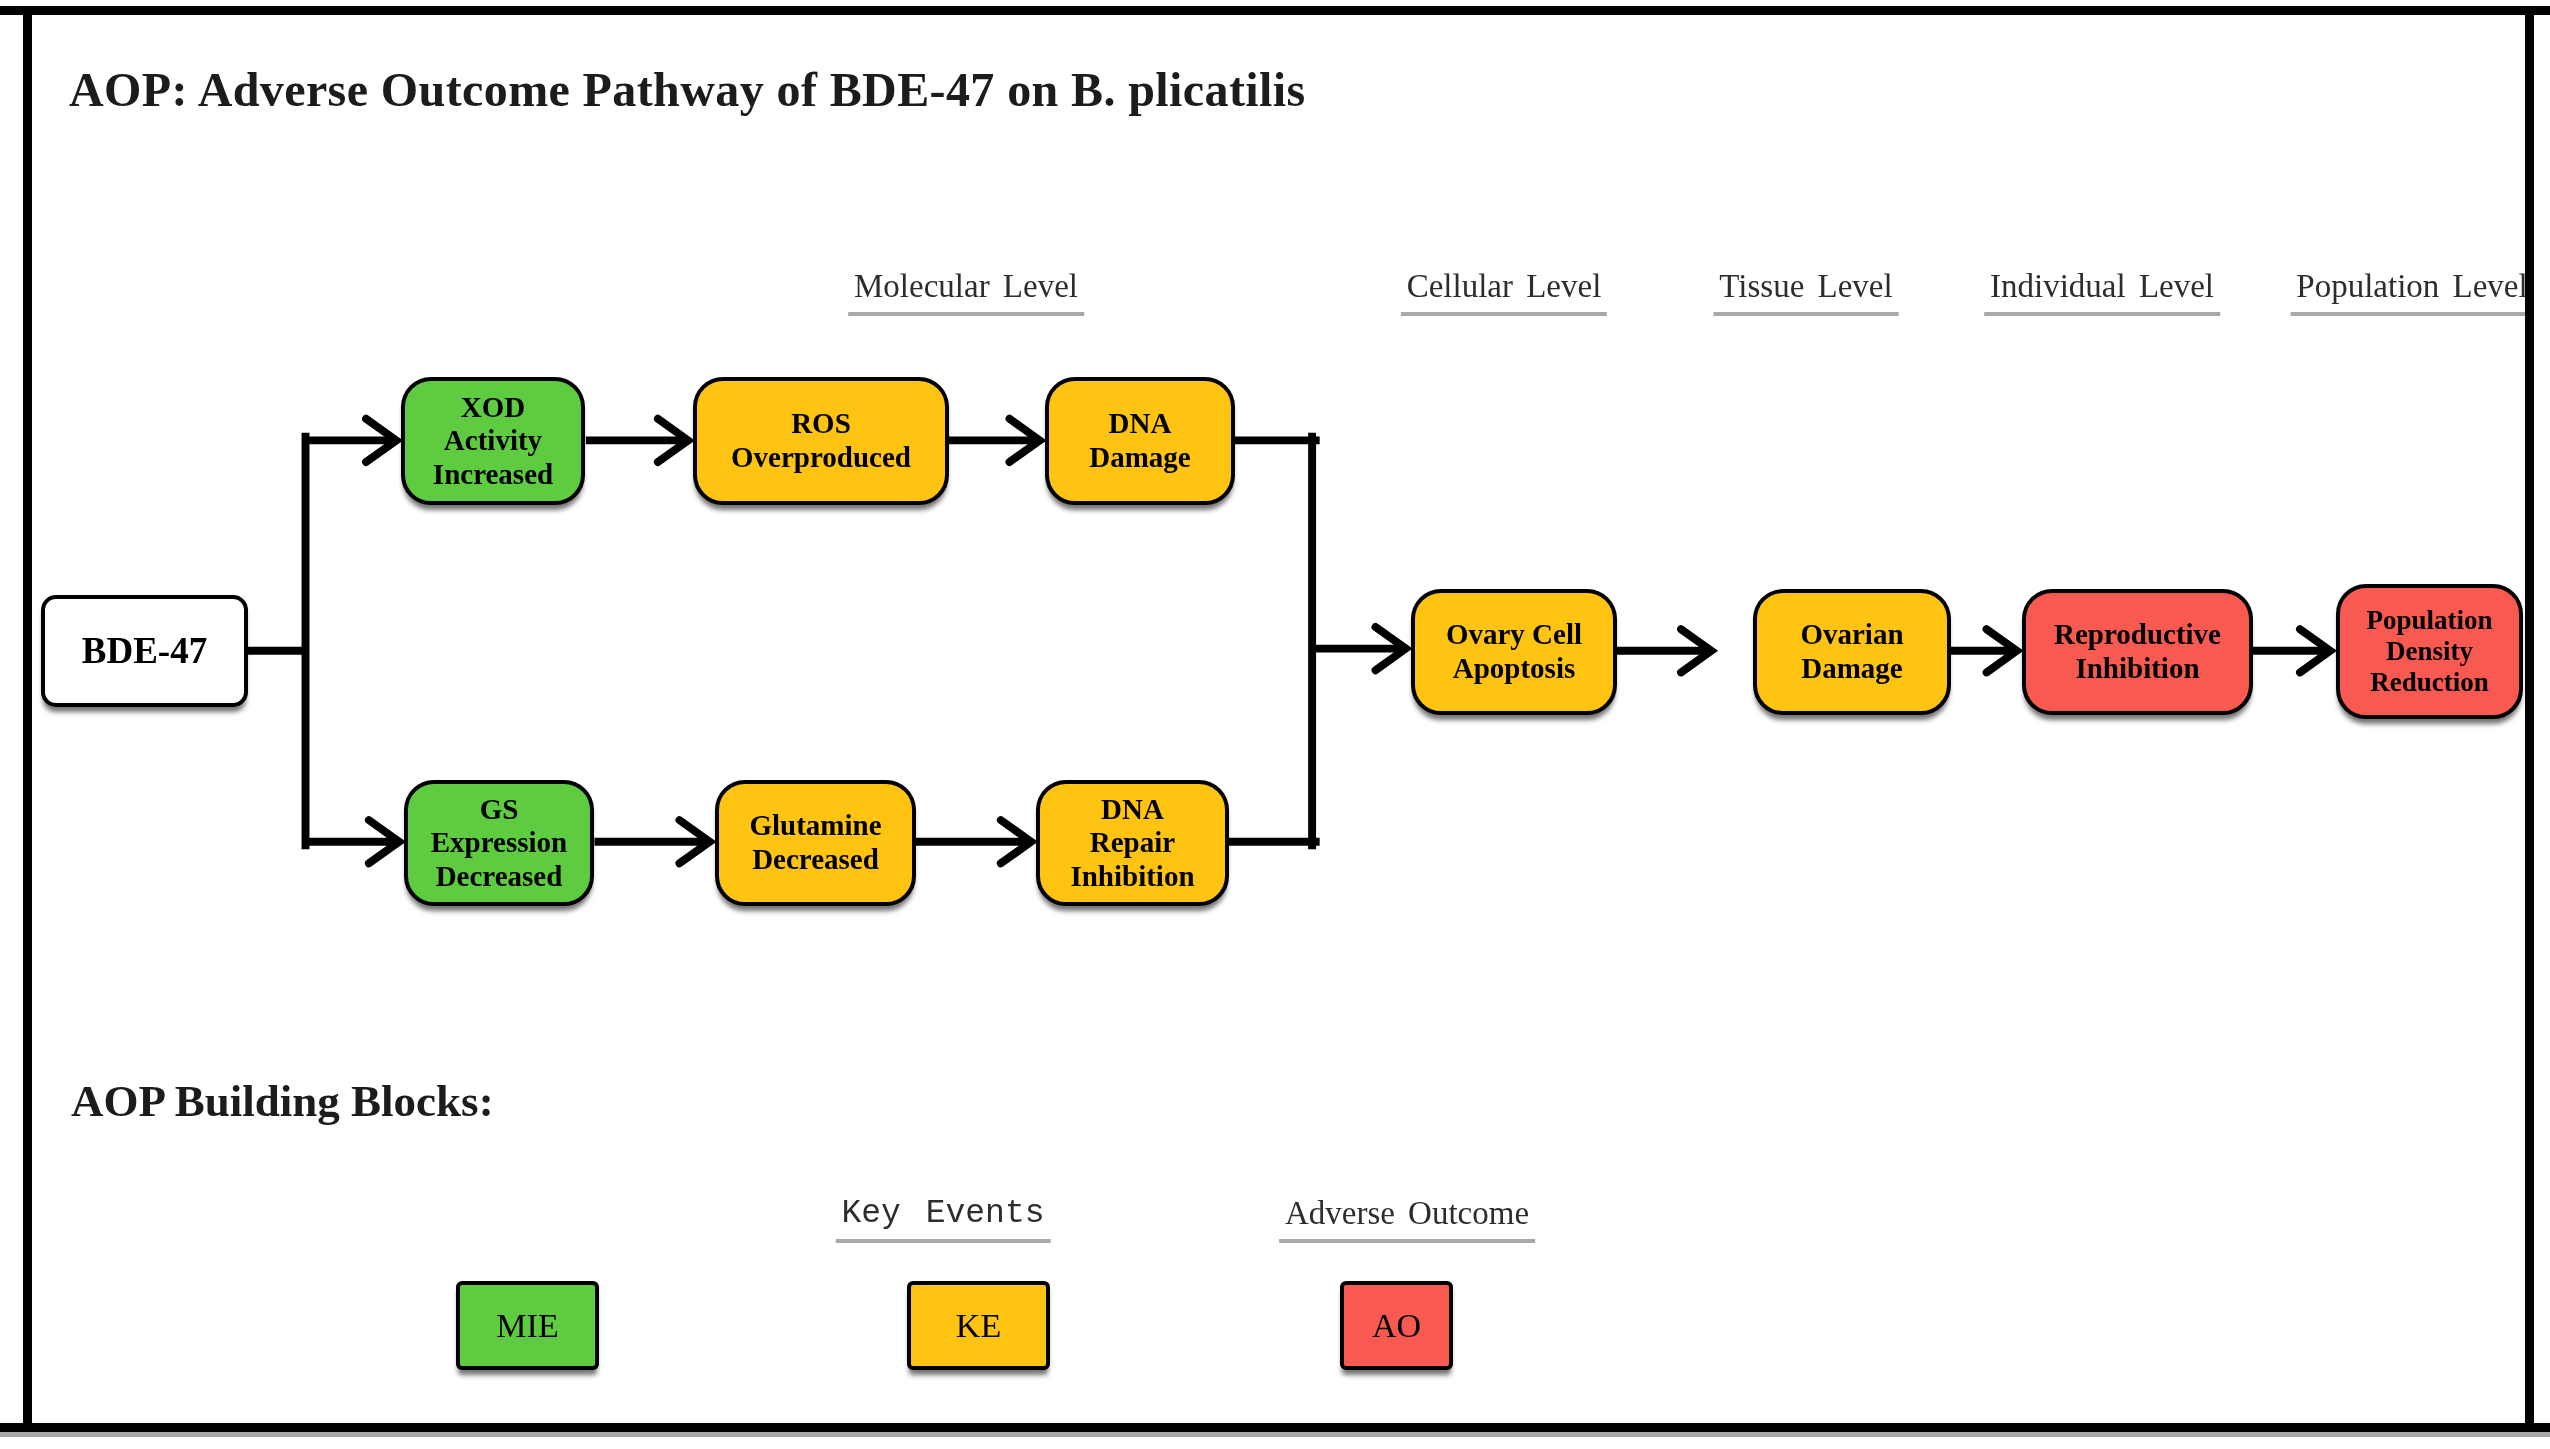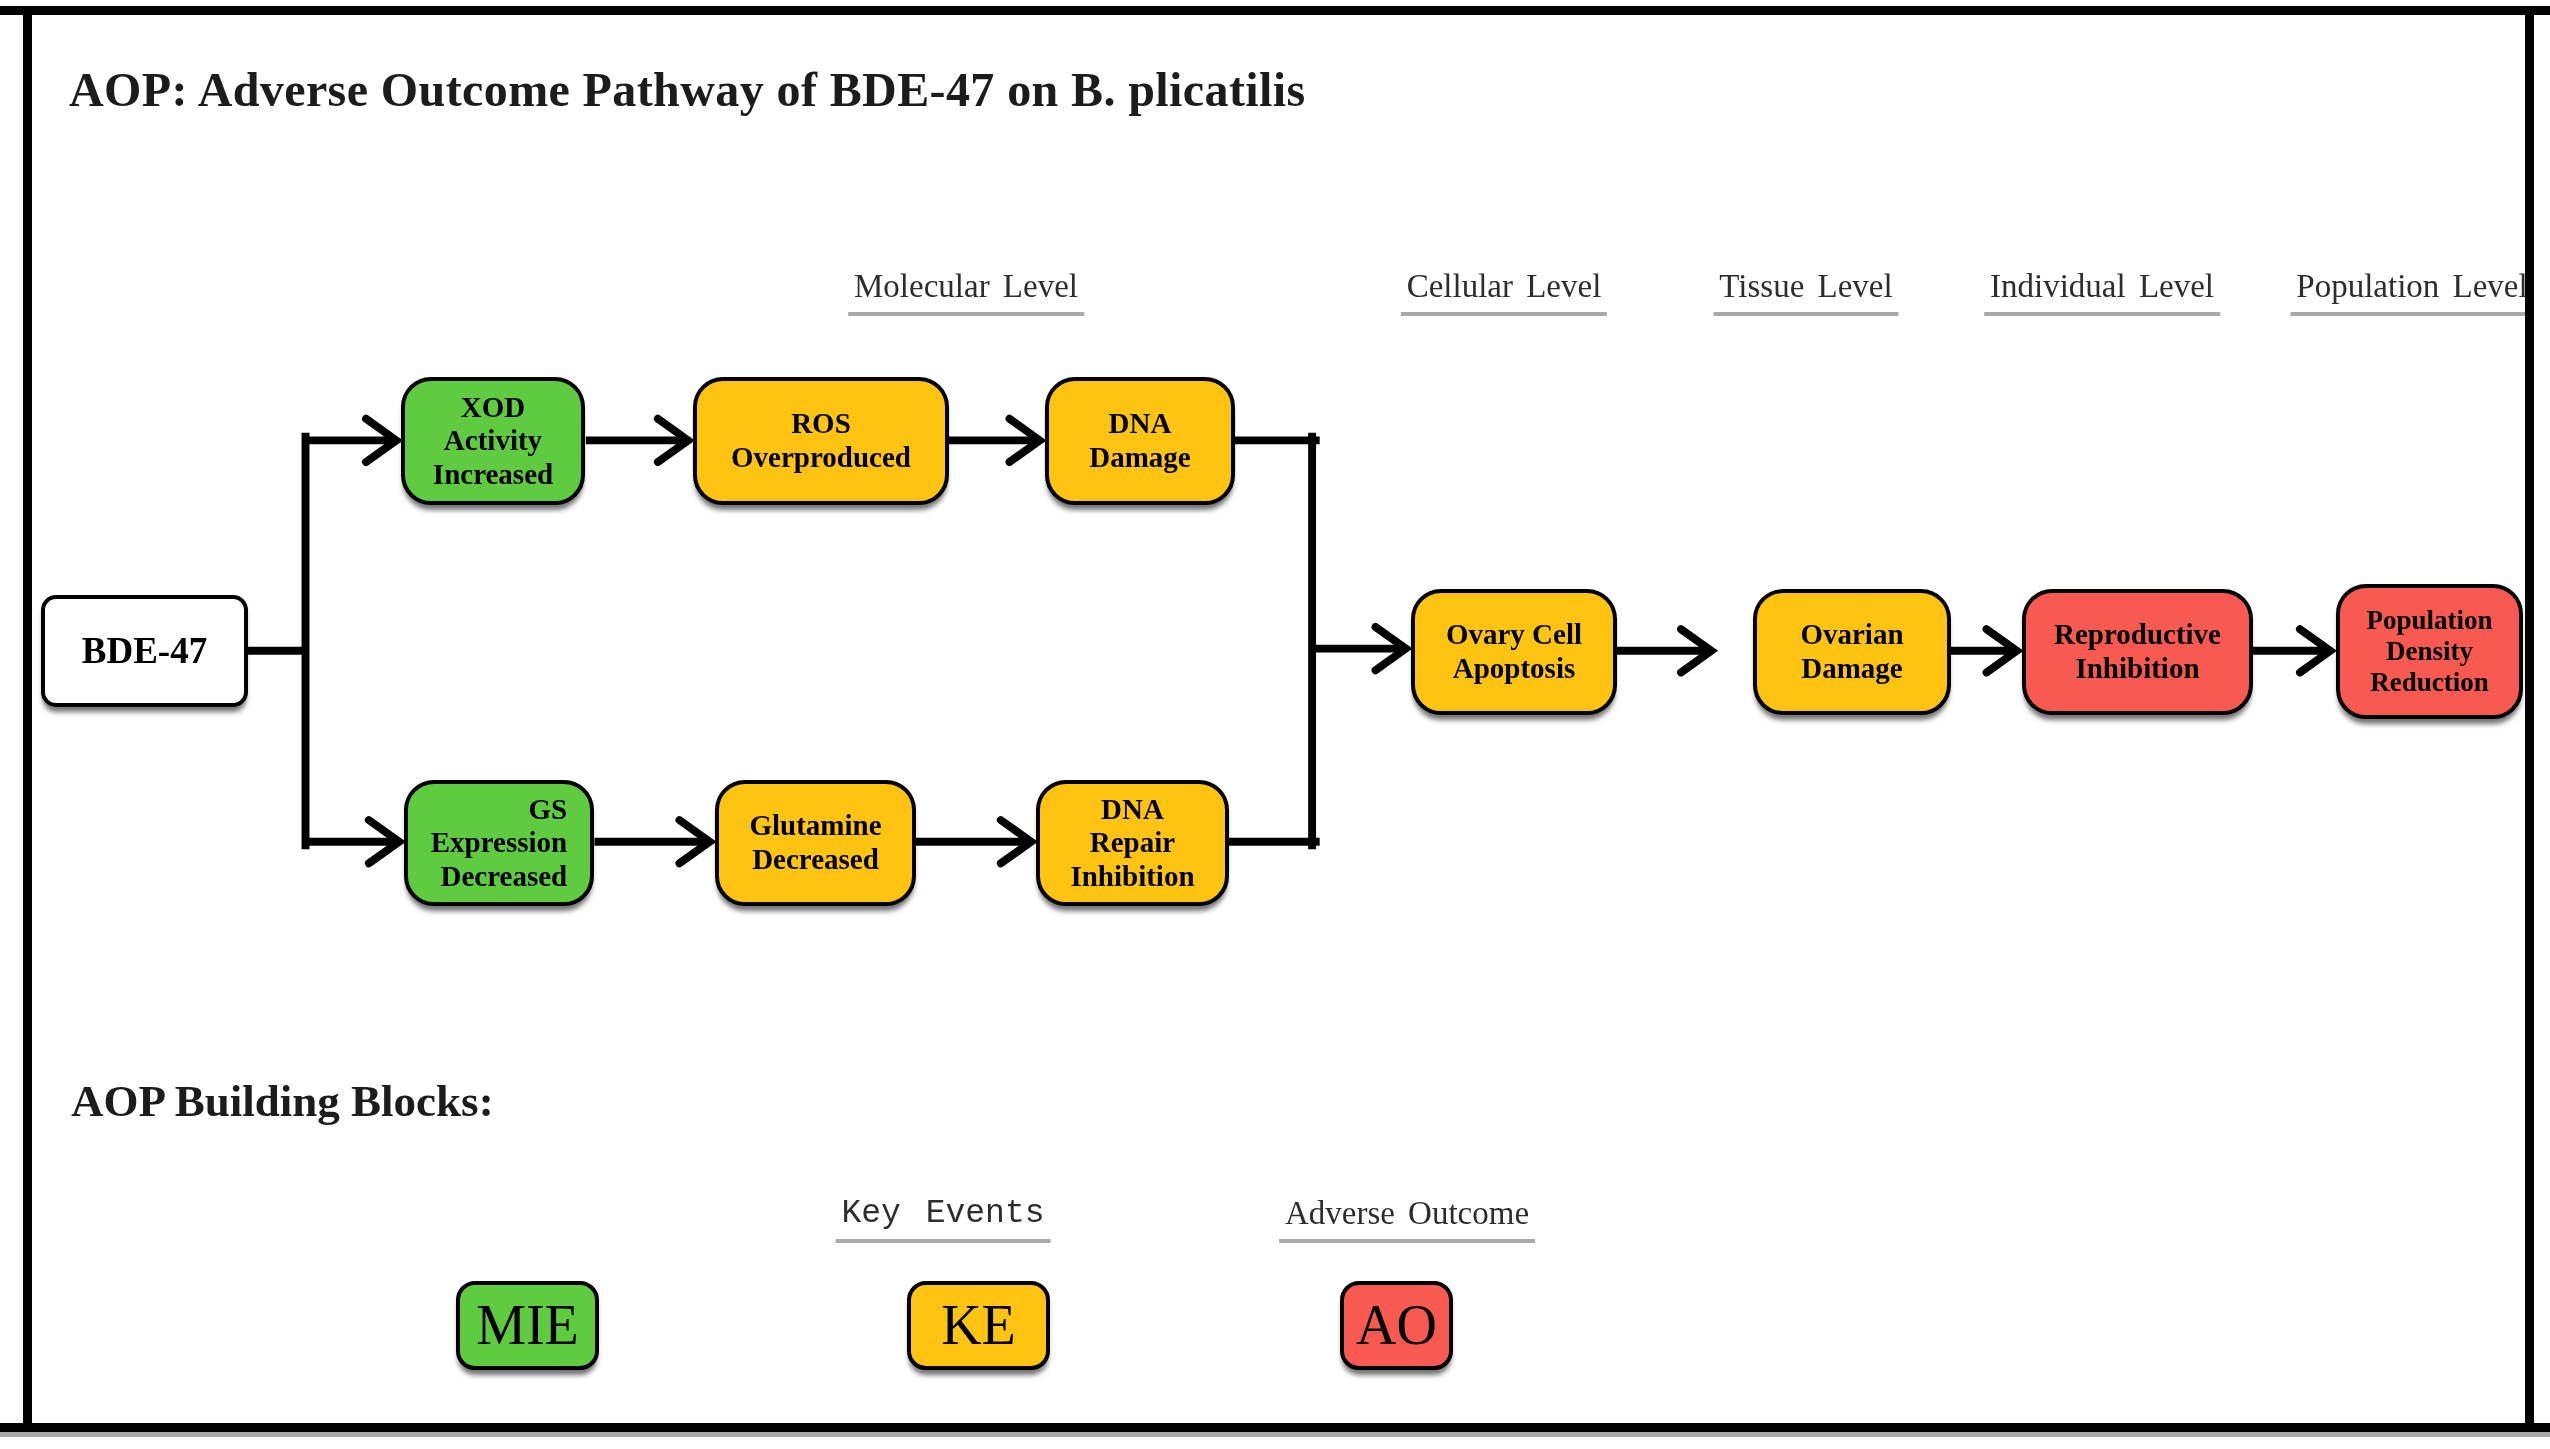--- a/index.html
+++ b/index.html
@@ -20,21 +20,21 @@
     word-spacing:5px;z-index:2;
   }
   .node{
     position:absolute;display:flex;align-items:center;justify-content:center;
     text-align:center;border:4.3px solid #000;border-radius:30px;
     font-weight:bold;font-size:29px;line-height:1.16;white-space:pre-line;
     box-shadow:0 6.5px 5.8px -2.2px rgba(0,0,0,0.55);box-sizing:border-box;
     color:#000;z-index:2;background:#fff;
   }
   .node.stressor{font-size:37px;border-radius:15px;}
-  .node.abbr{font-weight:normal;font-size:56px;border-radius:19px;}
+  .node.abbr{font-weight:normal;font-size:34px;border-radius:6px;}
   .section-heading{
     position:absolute;left:71px;top:1075px;font-size:45px;font-weight:bold;
     color:#1c1c1c;white-space:nowrap;z-index:2;
   }
   svg.wires{position:absolute;left:0;top:0;z-index:1;}
   svg.wires line{stroke:#000;stroke-width:11;}
 </style>
 </head>
 <body>
 
@@ -86,21 +86,21 @@
   <div class="node stressor" style="left: 41px; top: 595px; width: 207px; height: 112px; background-color: rgb(255, 255, 255);">BDE-47</div>
 
   <div class="node" style="left: 401px; top: 377px; width: 184px; height: 128px; background-color: rgb(94, 203, 64);">XOD
 Activity
 Increased</div>
   <div class="node" style="left: 693px; top: 377px; width: 256px; height: 128px; background-color: rgb(255, 196, 17);">ROS
 Overproduced</div>
   <div class="node" style="left: 1045px; top: 377px; width: 190px; height: 128px; background-color: rgb(255, 196, 17);">DNA
 Damage</div>
 
-  <div class="node" style="left: 404px; top: 780px; width: 190px; height: 126px; background-color: rgb(94, 203, 64); text-align: right;">GS
+  <div class="node" style="left: 404px; top: 780px; width: 190px; height: 126px; background-color: rgb(94, 203, 64);">GS
 Expression
 Decreased</div>
   <div class="node" style="left: 715px; top: 780px; width: 201px; height: 126px; background-color: rgb(255, 196, 17);">Glutamine
 Decreased</div>
   <div class="node" style="left: 1036px; top: 780px; width: 193px; height: 126px; background-color: rgb(255, 196, 17);">DNA
 Repair
 Inhibition</div>
 
   <div class="node" style="left: 1411px; top: 589px; width: 206px; height: 126px; background-color: rgb(255, 196, 17);">Ovary Cell
 Apoptosis</div>

